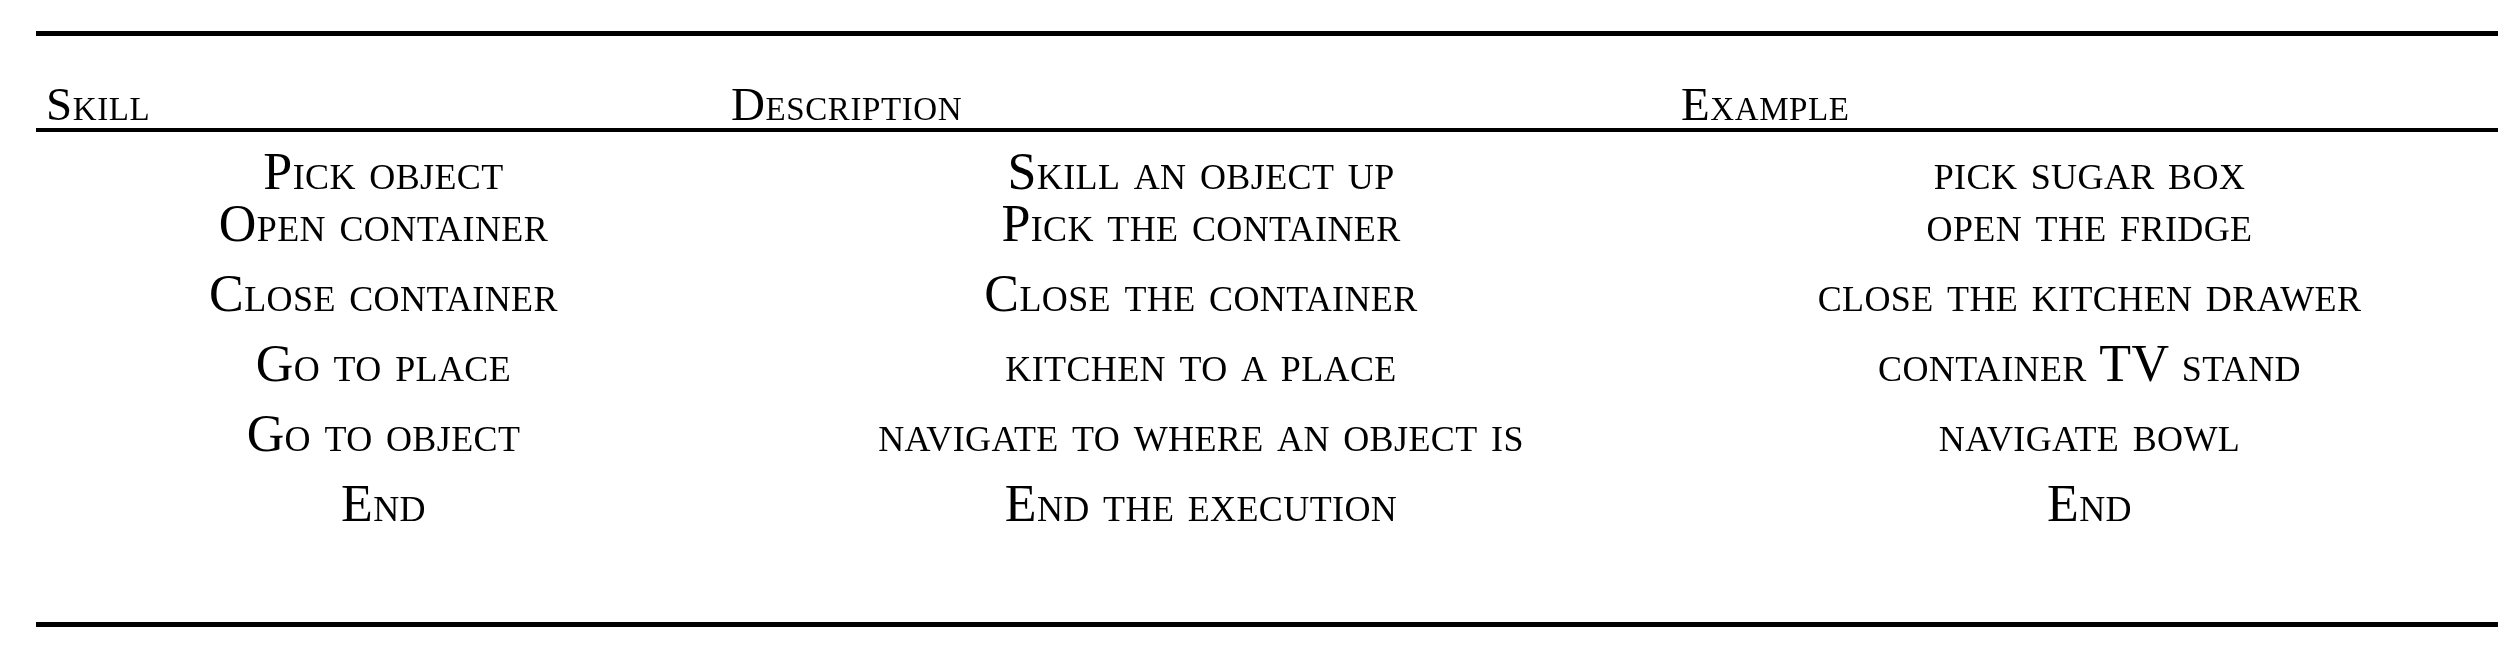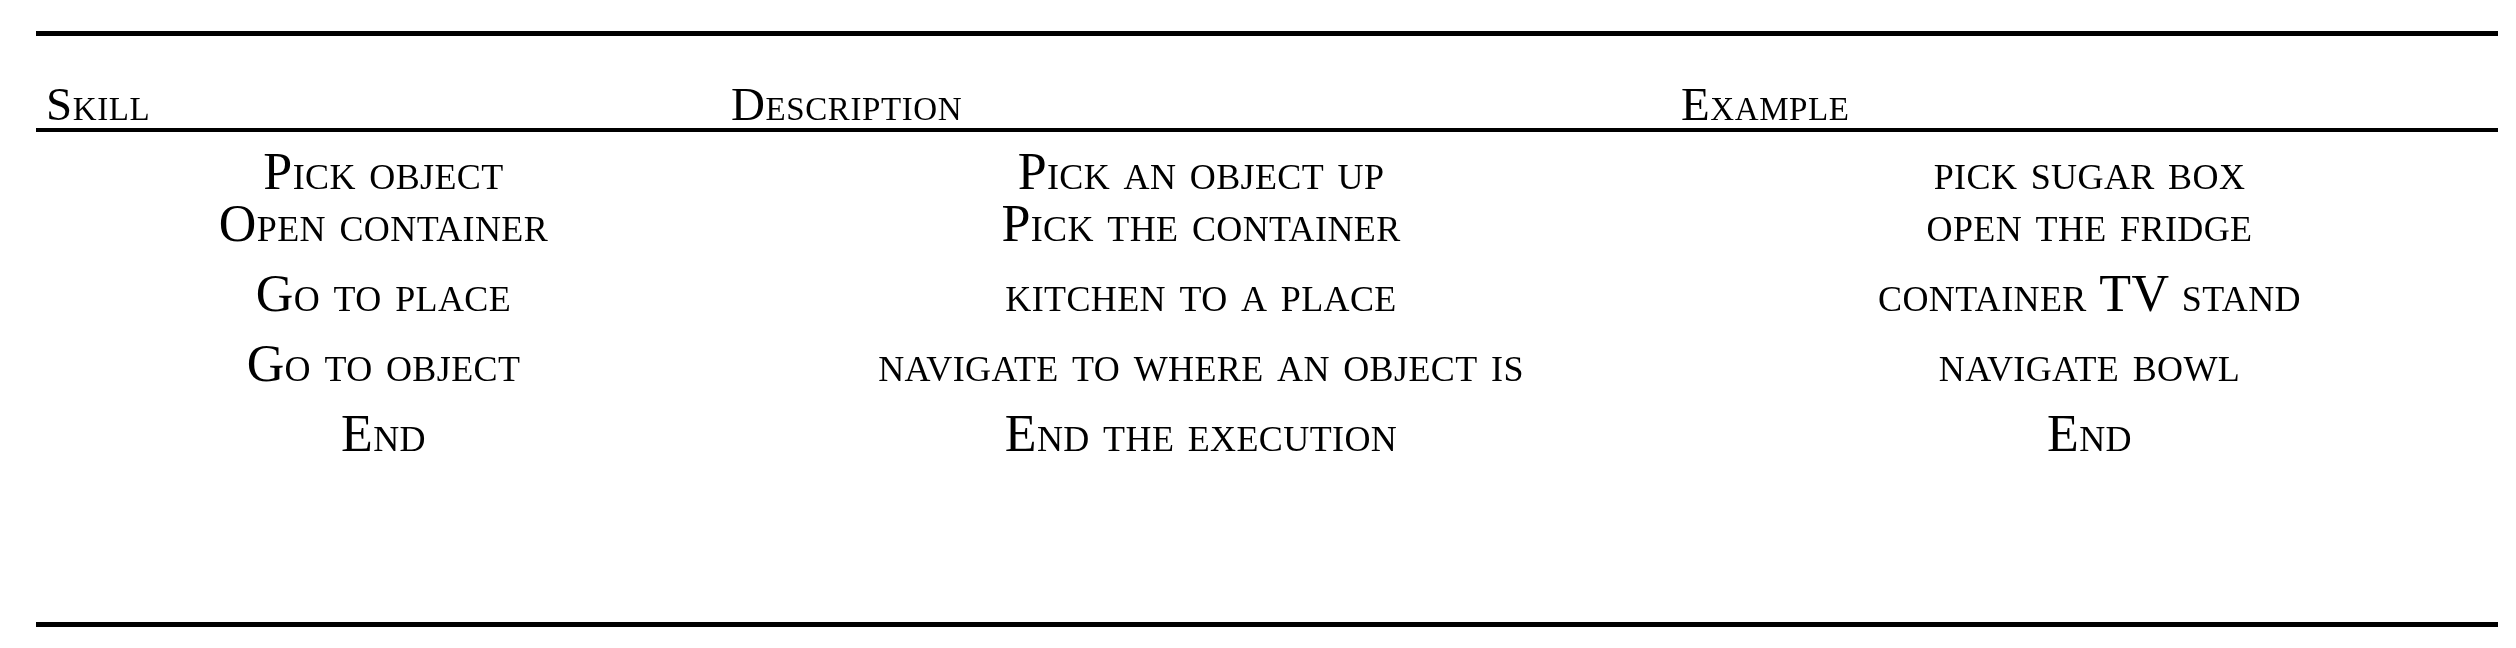--- a/index.html
+++ b/index.html
@@ -127,35 +127,46 @@
           <span class="cellinner">Example</span>
         </th>
       </tr>
     </thead>
     <tbody>
       <tr class="body-row">
         <td>
             <span class="cellinner">Pick object</span>
           </td>
         <td>
-            <span class="cellinner">Pick an object up</span>
+            <span class="cellinner">Skill an object up</span>
           </td>
         <td>
             <span class="cellinner">pick sugar box</span>
           </td>
       </tr>
       <tr class="body-row">
         <td>
             <span class="cellinner">Open container</span>
           </td>
         <td>
             <span class="cellinner">Pick the container</span>
           </td>
         <td>
             <span class="cellinner">open the fridge</span>
+          </td>
+      </tr>
+      <tr class="body-row">
+        <td>
+            <span class="cellinner">Close container</span>
+          </td>
+        <td>
+            <span class="cellinner">Close the container</span>
+          </td>
+        <td>
+            <span class="cellinner">close the kitchen drawer</span>
           </td>
       </tr>
       <tr class="body-row">
         <td>
             <span class="cellinner">Go to place</span>
           </td>
         <td>
             <span class="cellinner">kitchen to a place</span>
           </td>
         <td>

